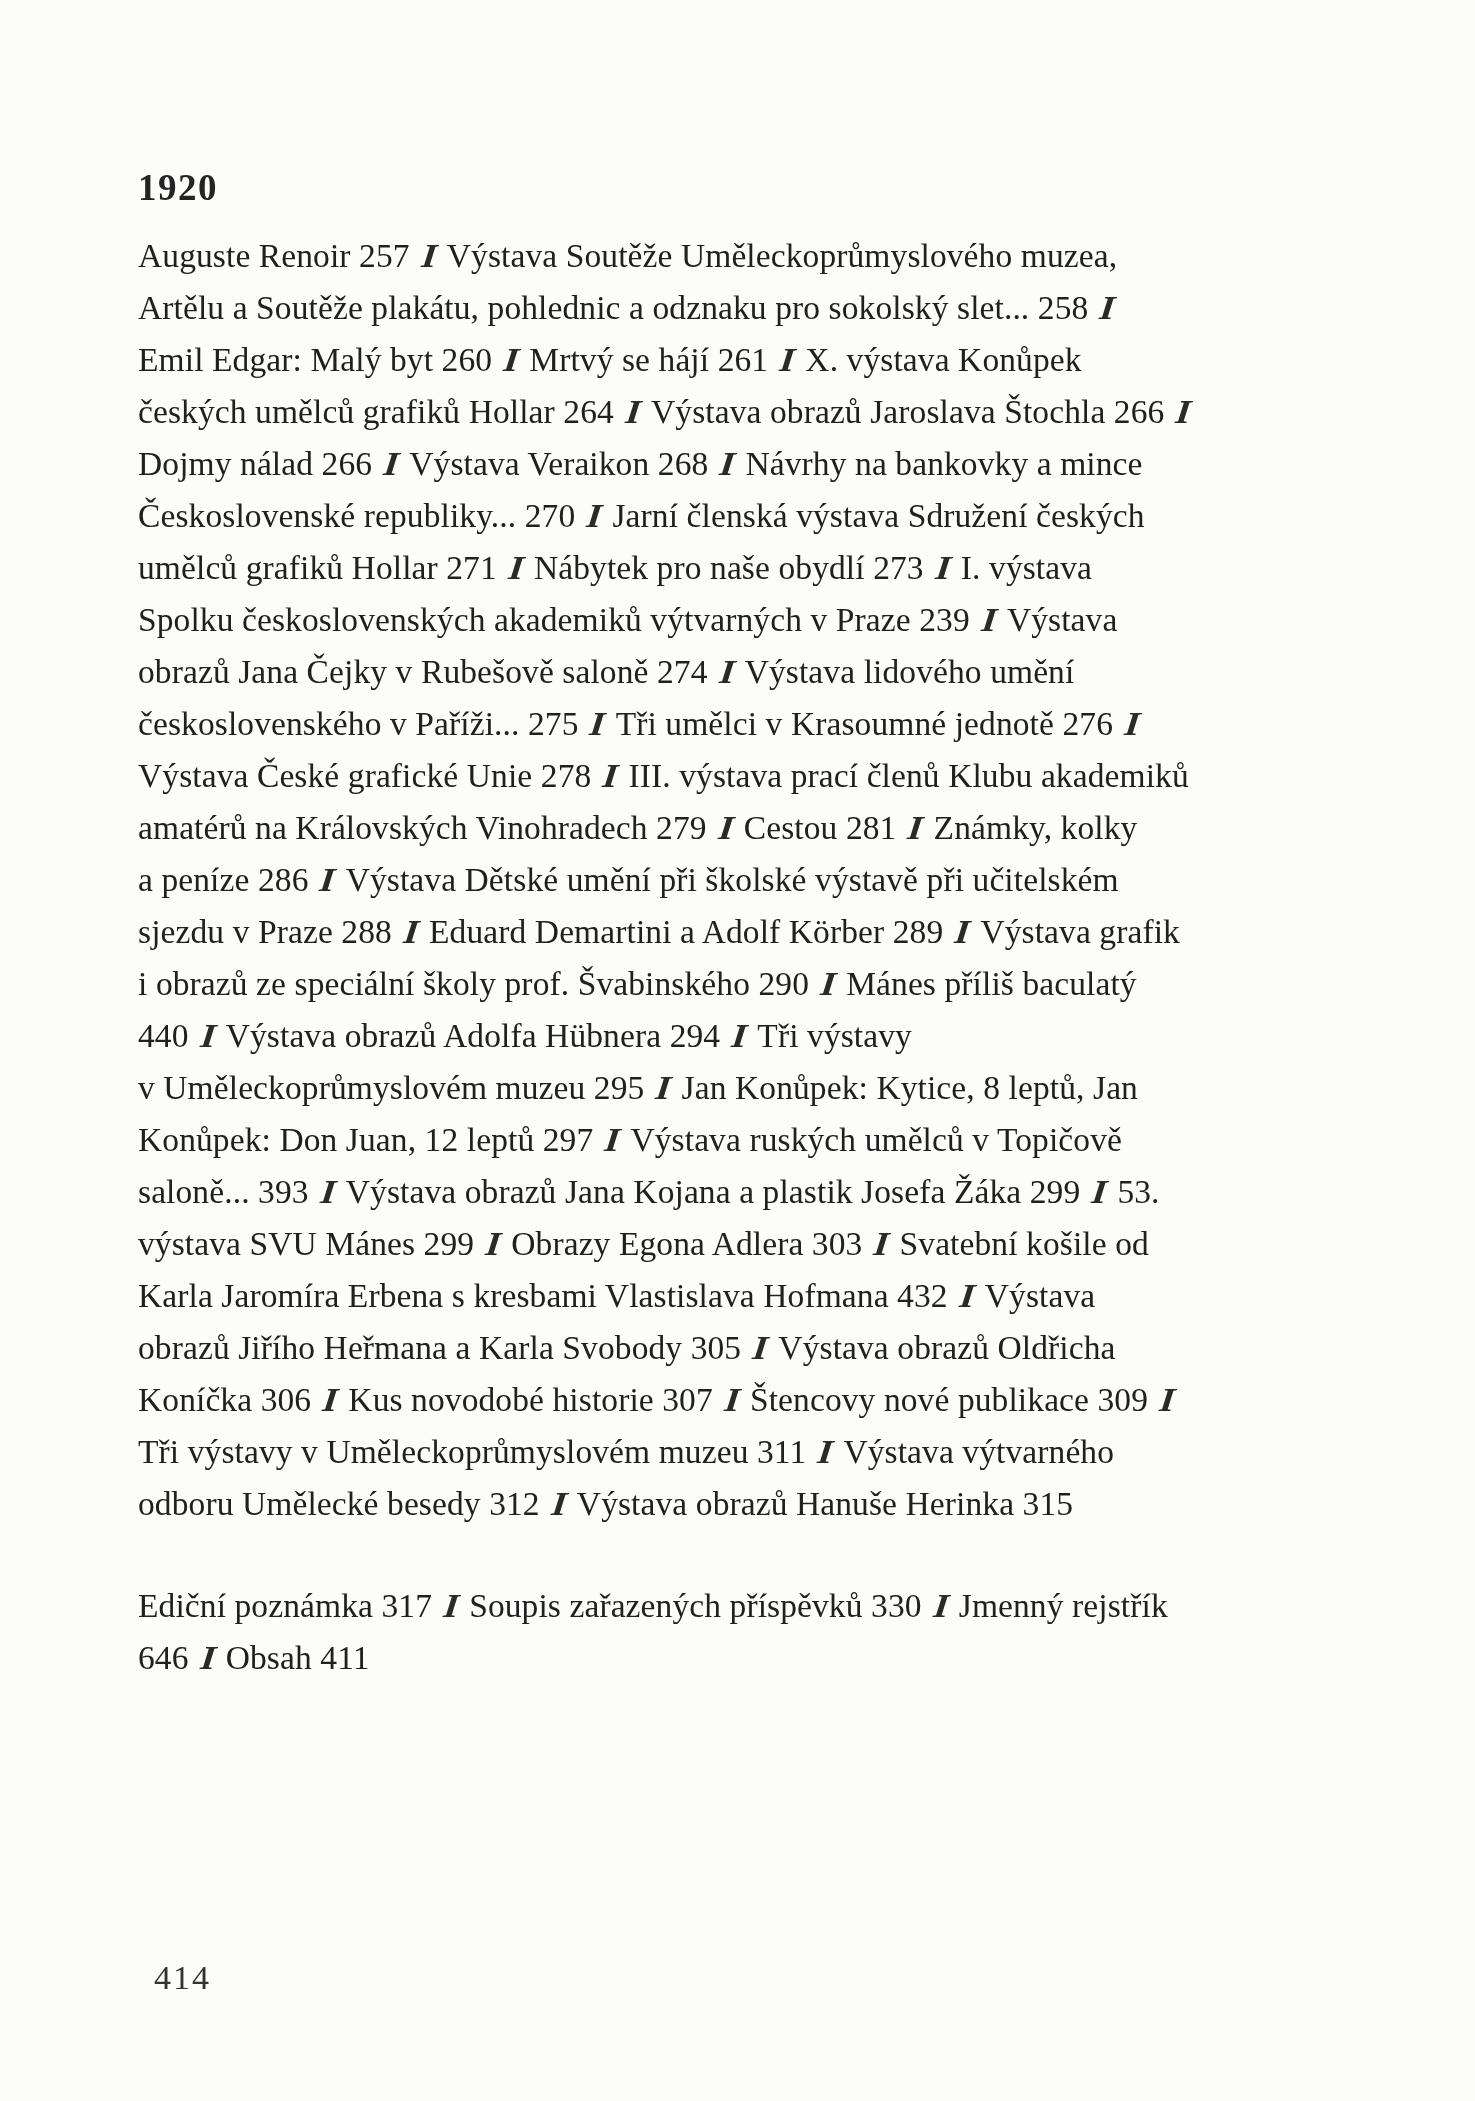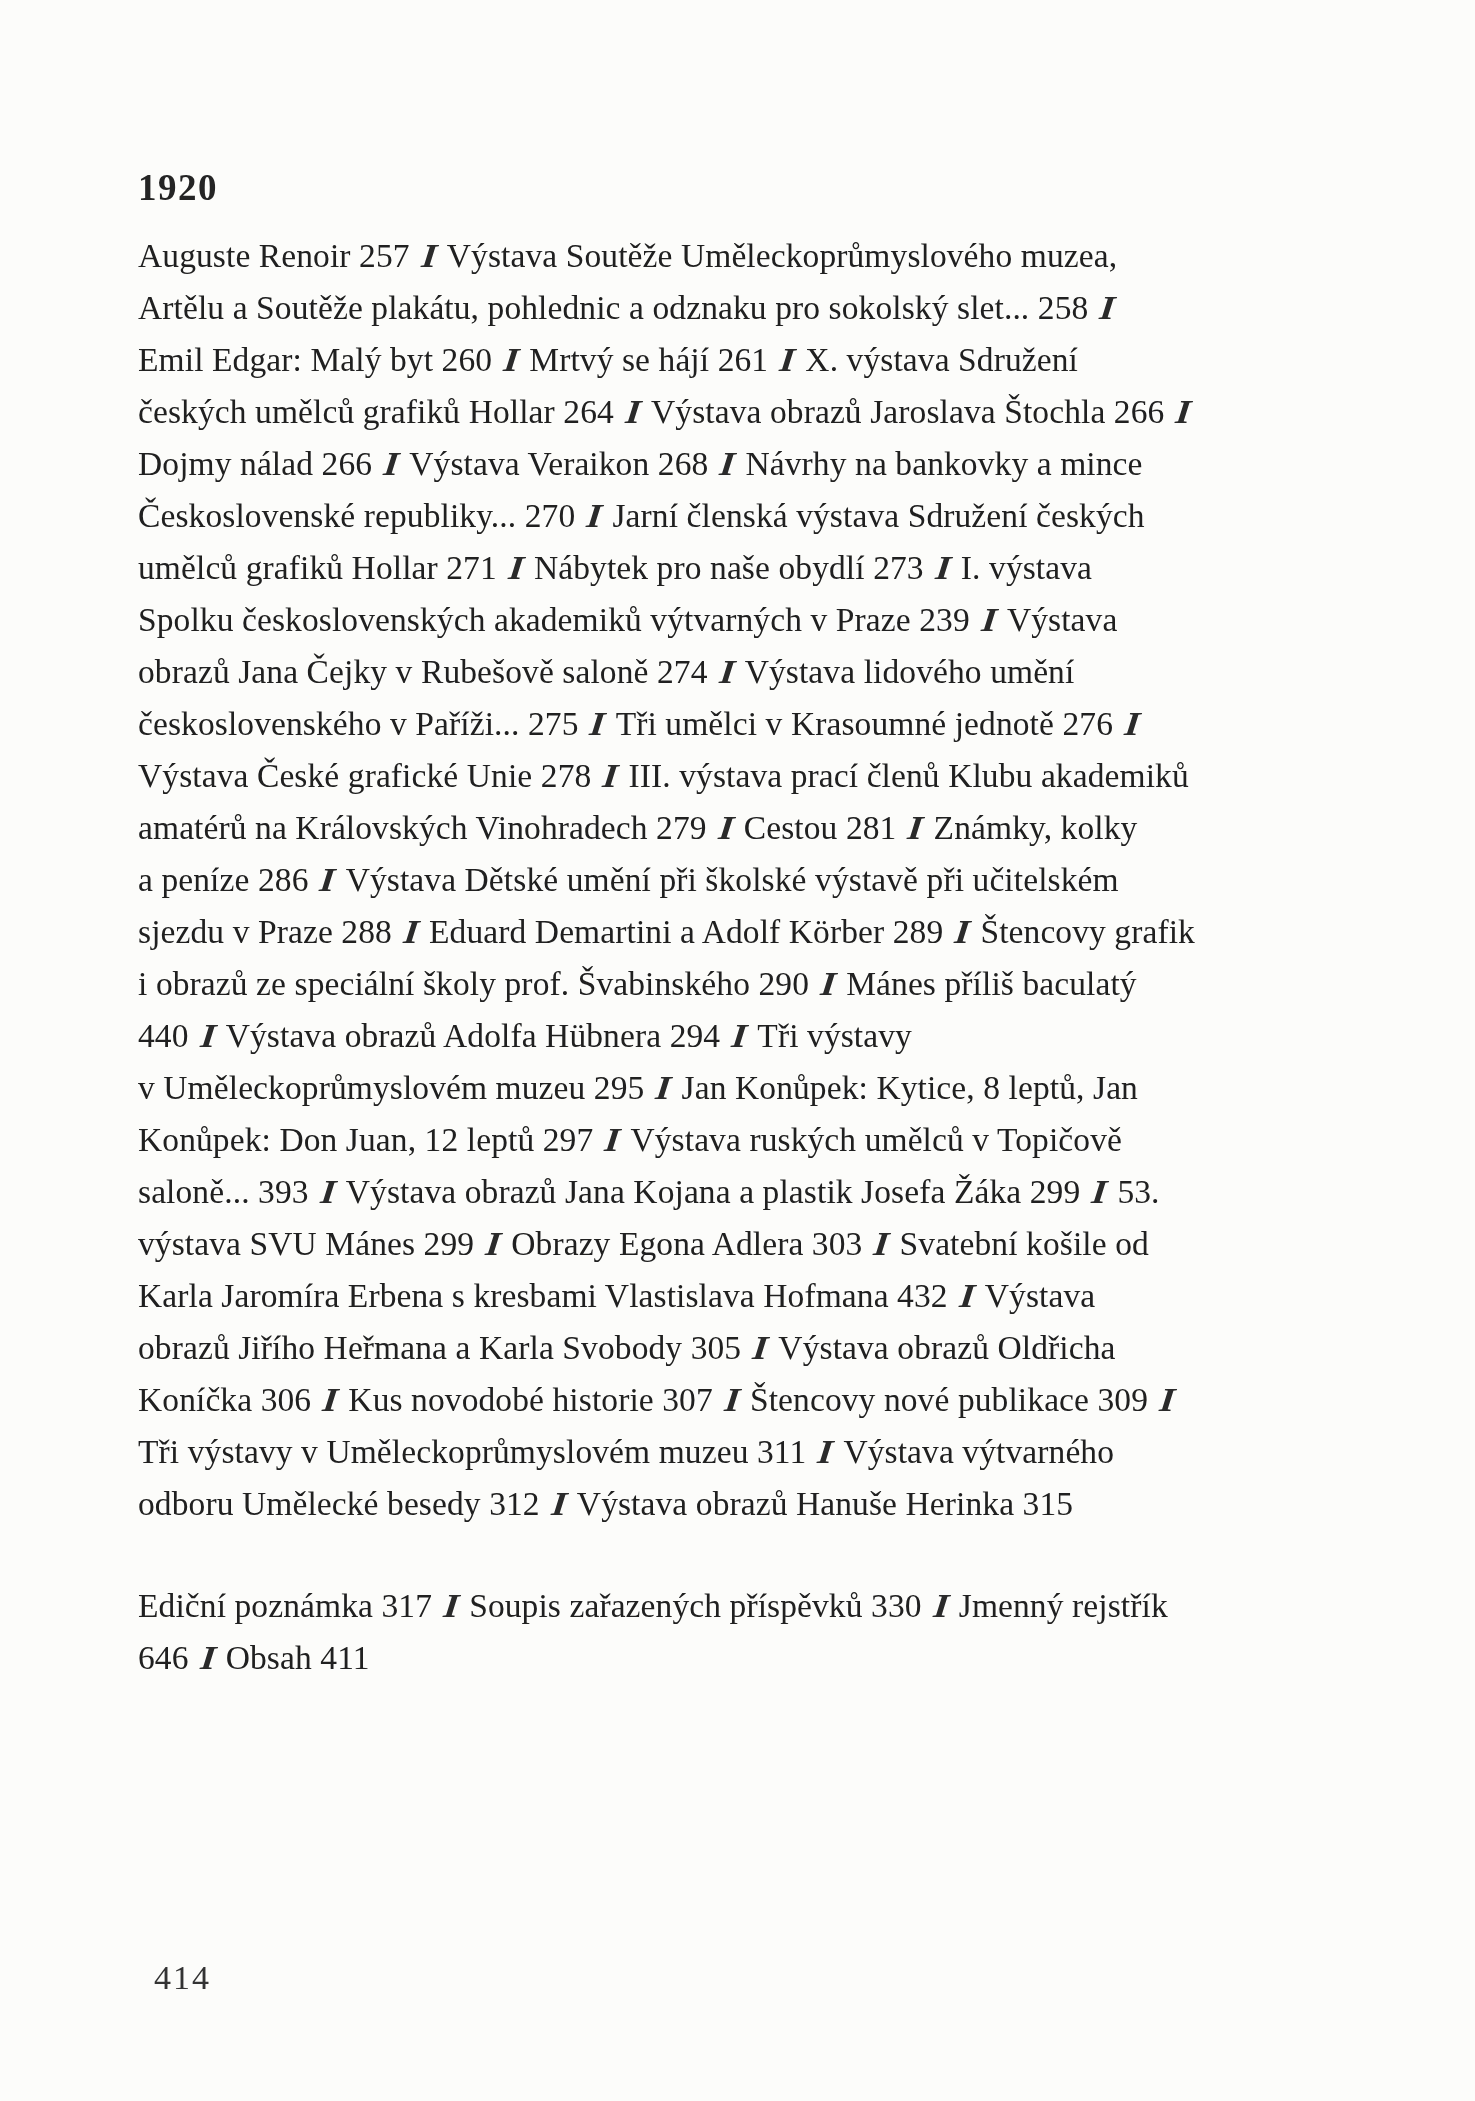--- a/index.html
+++ b/index.html
@@ -61,32 +61,32 @@
 </style>
 </head>
 <body>
 
 <div class="page">
   <h1 class="year">1920</h1>
 
   <div class="para para-main" id="para-0">
       <div class="line"><span>Auguste Renoir 257</span><span class="sep">I</span><span>Výstava Soutěže Uměleckoprůmyslového muzea,</span></div>
       <div class="line"><span>Artělu a Soutěže plakátu, pohlednic a odznaku pro sokolský slet... 258</span><span class="sep">I</span></div>
-      <div class="line"><span>Emil Edgar: Malý byt 260</span><span class="sep">I</span><span>Mrtvý se hájí 261</span><span class="sep">I</span><span>X. výstava Sdružení</span></div>
+      <div class="line"><span>Emil Edgar: Malý byt 260</span><span class="sep">I</span><span>Mrtvý se hájí 261</span><span class="sep">I</span><span>X. výstava Konůpek</span></div>
       <div class="line"><span>českých umělců grafiků Hollar 264</span><span class="sep">I</span><span>Výstava obrazů Jaroslava Štochla 266</span><span class="sep">I</span></div>
       <div class="line"><span>Dojmy nálad 266</span><span class="sep">I</span><span>Výstava Veraikon 268</span><span class="sep">I</span><span>Návrhy na bankovky a mince</span></div>
       <div class="line"><span>Československé republiky... 270</span><span class="sep">I</span><span>Jarní členská výstava Sdružení českých</span></div>
       <div class="line"><span>umělců grafiků Hollar 271</span><span class="sep">I</span><span>Nábytek pro naše obydlí 273</span><span class="sep">I</span><span>I. výstava</span></div>
       <div class="line"><span>Spolku československých akademiků výtvarných v Praze 239</span><span class="sep">I</span><span>Výstava</span></div>
       <div class="line"><span>obrazů Jana Čejky v Rubešově saloně 274</span><span class="sep">I</span><span>Výstava lidového umění</span></div>
       <div class="line"><span>československého v Paříži... 275</span><span class="sep">I</span><span>Tři umělci v Krasoumné jednotě 276</span><span class="sep">I</span></div>
       <div class="line"><span>Výstava České grafické Unie 278</span><span class="sep">I</span><span>III. výstava prací členů Klubu akademiků</span></div>
       <div class="line"><span>amatérů na Královských Vinohradech 279</span><span class="sep">I</span><span>Cestou 281</span><span class="sep">I</span><span>Známky, kolky</span></div>
       <div class="line"><span>a peníze 286</span><span class="sep">I</span><span>Výstava Dětské umění při školské výstavě při učitelském</span></div>
-      <div class="line"><span>sjezdu v Praze 288</span><span class="sep">I</span><span>Eduard Demartini a Adolf Körber 289</span><span class="sep">I</span><span>Štencovy grafik</span></div>
+      <div class="line"><span>sjezdu v Praze 288</span><span class="sep">I</span><span>Eduard Demartini a Adolf Körber 289</span><span class="sep">I</span><span>Výstava grafik</span></div>
       <div class="line"><span>i obrazů ze speciální školy prof. Švabinského 290</span><span class="sep">I</span><span>Mánes příliš baculatý</span></div>
       <div class="line"><span>440</span><span class="sep">I</span><span>Výstava obrazů Adolfa Hübnera 294</span><span class="sep">I</span><span>Tři výstavy</span></div>
       <div class="line"><span>v Uměleckoprůmyslovém muzeu 295</span><span class="sep">I</span><span>Jan Konůpek: Kytice, 8 leptů, Jan</span></div>
       <div class="line"><span>Konůpek: Don Juan, 12 leptů 297</span><span class="sep">I</span><span>Výstava ruských umělců v Topičově</span></div>
       <div class="line"><span>saloně... 393</span><span class="sep">I</span><span>Výstava obrazů Jana Kojana a plastik Josefa Žáka 299</span><span class="sep">I</span><span>53.</span></div>
       <div class="line"><span>výstava SVU Mánes 299</span><span class="sep">I</span><span>Obrazy Egona Adlera 303</span><span class="sep">I</span><span>Svatební košile od</span></div>
       <div class="line"><span>Karla Jaromíra Erbena s kresbami Vlastislava Hofmana 432</span><span class="sep">I</span><span>Výstava</span></div>
       <div class="line"><span>obrazů Jiřího Heřmana a Karla Svobody 305</span><span class="sep">I</span><span>Výstava obrazů Oldřicha</span></div>
       <div class="line"><span>Koníčka 306</span><span class="sep">I</span><span>Kus novodobé historie 307</span><span class="sep">I</span><span>Štencovy nové publikace 309</span><span class="sep">I</span></div>
       <div class="line"><span>Tři výstavy v Uměleckoprůmyslovém muzeu 311</span><span class="sep">I</span><span>Výstava výtvarného</span></div>

